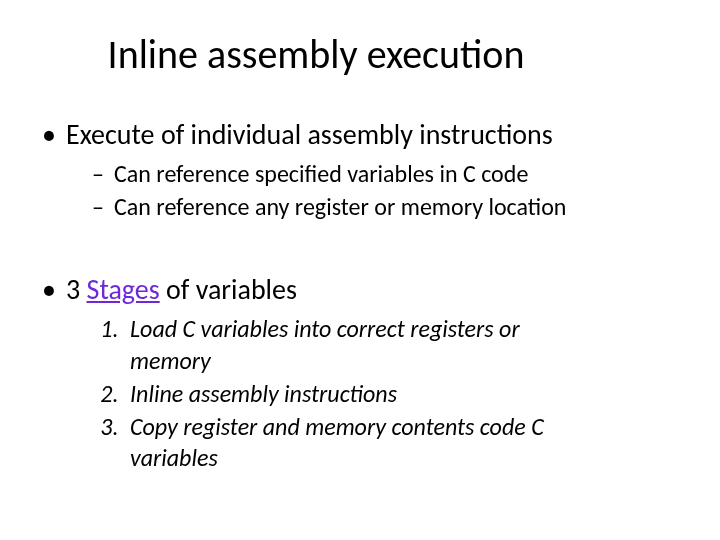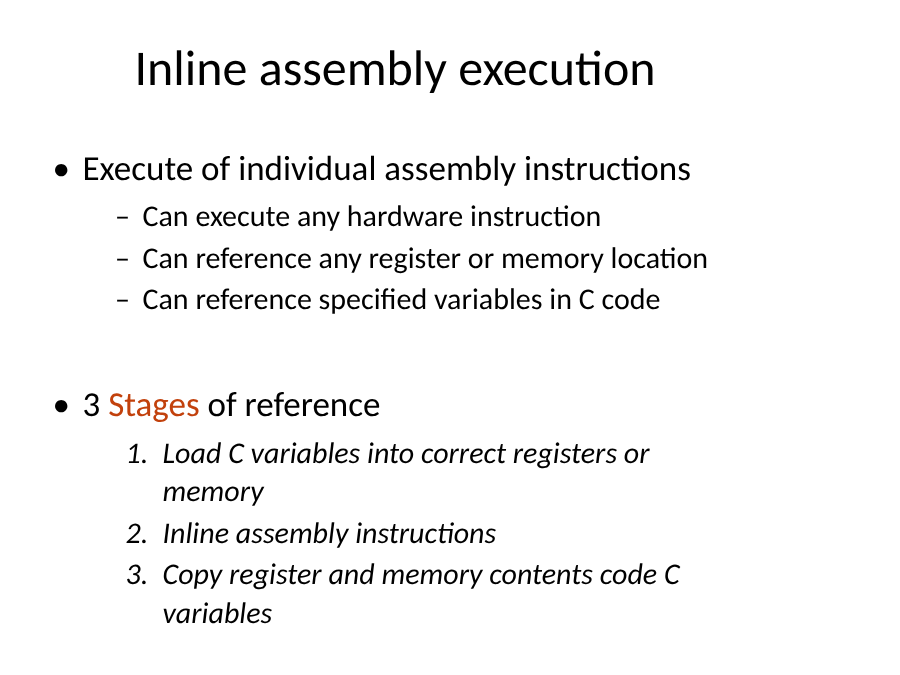--- a/index.html
+++ b/index.html
@@ -59,21 +59,21 @@
   ul.level2 > li::before {
     content: "–";
     position: absolute;
     left: 0;
     top: 0;
     font-size: 24px;
   }
   .spacer {
     height: 46px;
   }
-  .red { color: #c2410c; }
+  .red { color: #6d28d9; text-decoration: underline; }
   ol.level2num {
     margin: 6px 0 0 0;
     padding: 0 0 0 58px;
     font-size: 24px;
     line-height: 1.3;
   }
   ol.level2num > li {
     margin-bottom: 2px;
     padding-left: 6px;
     font-style: italic;
@@ -82,32 +82,31 @@
 </head>
 <body>
 
 <div class="slide">
   <h1 class="title">Inline assembly execution</h1>
 
   <ul class="level1">
     <li>
       <span>Execute of individual assembly instructions</span>
       <ul class="level2">
-        <li>Can execute any hardware instruction</li>
+        <li>Can reference specified variables in C code</li>
         <li>Can reference any register or memory location</li>
-        <li>Can reference specified variables in C code</li>
       </ul>
     </li>
   </ul>
 
   <div class="spacer"></div>
 
   <ul class="level1">
     <li>
-      <span>3 </span><span class="red">Stages</span><span> of reference</span>
+      <span>3 </span><span class="red">Stages</span><span> of variables</span>
       <ol class="level2num">
         <li>Load C variables into correct registers or memory</li>
         <li>Inline assembly instructions</li>
         <li>Copy register and memory contents code C variables</li>
       </ol>
     </li>
   </ul>
 </div>
 
 </body></html>

